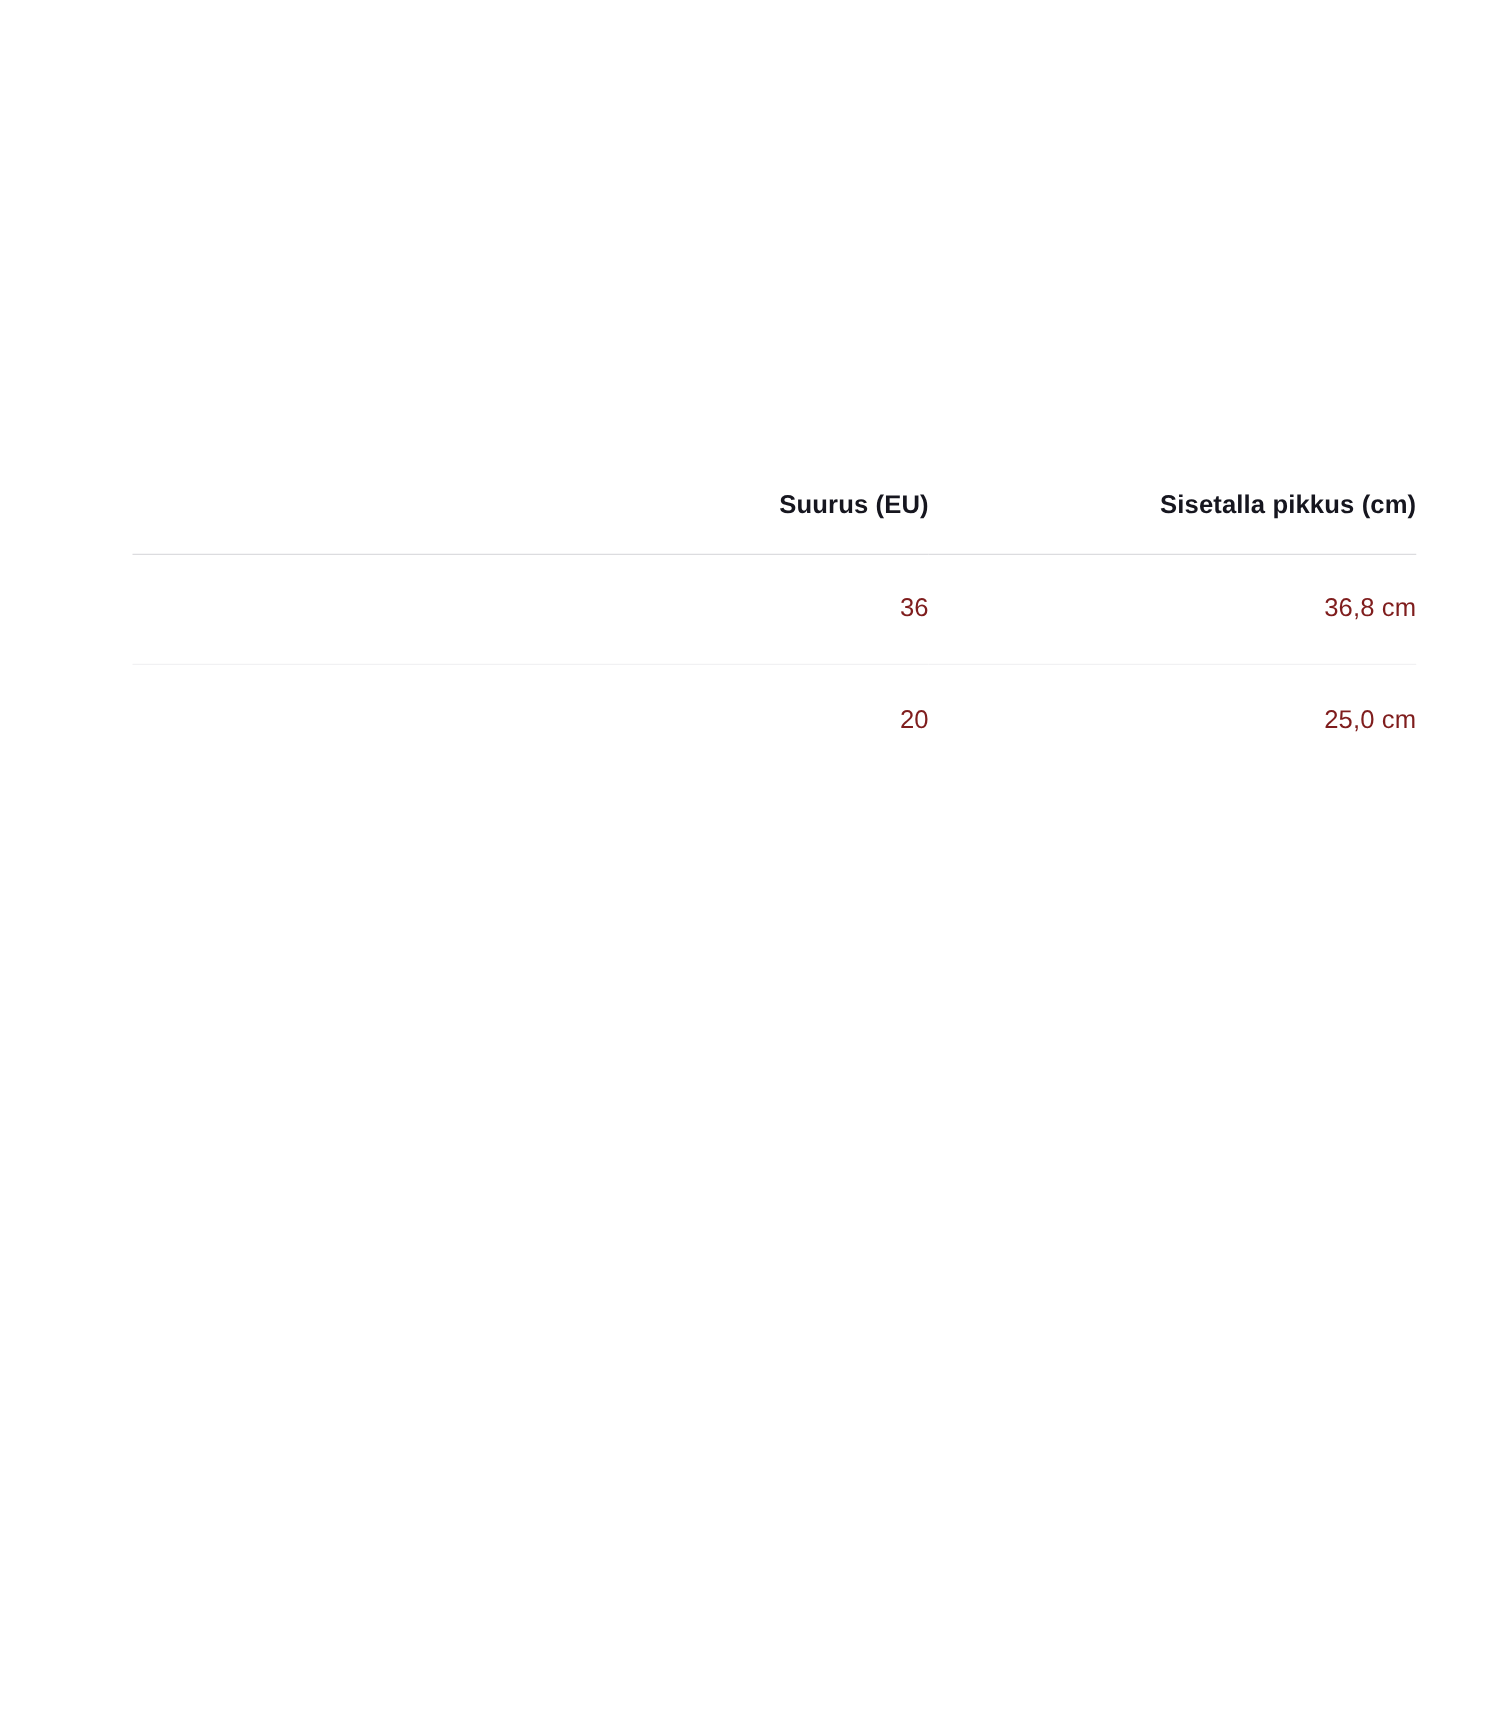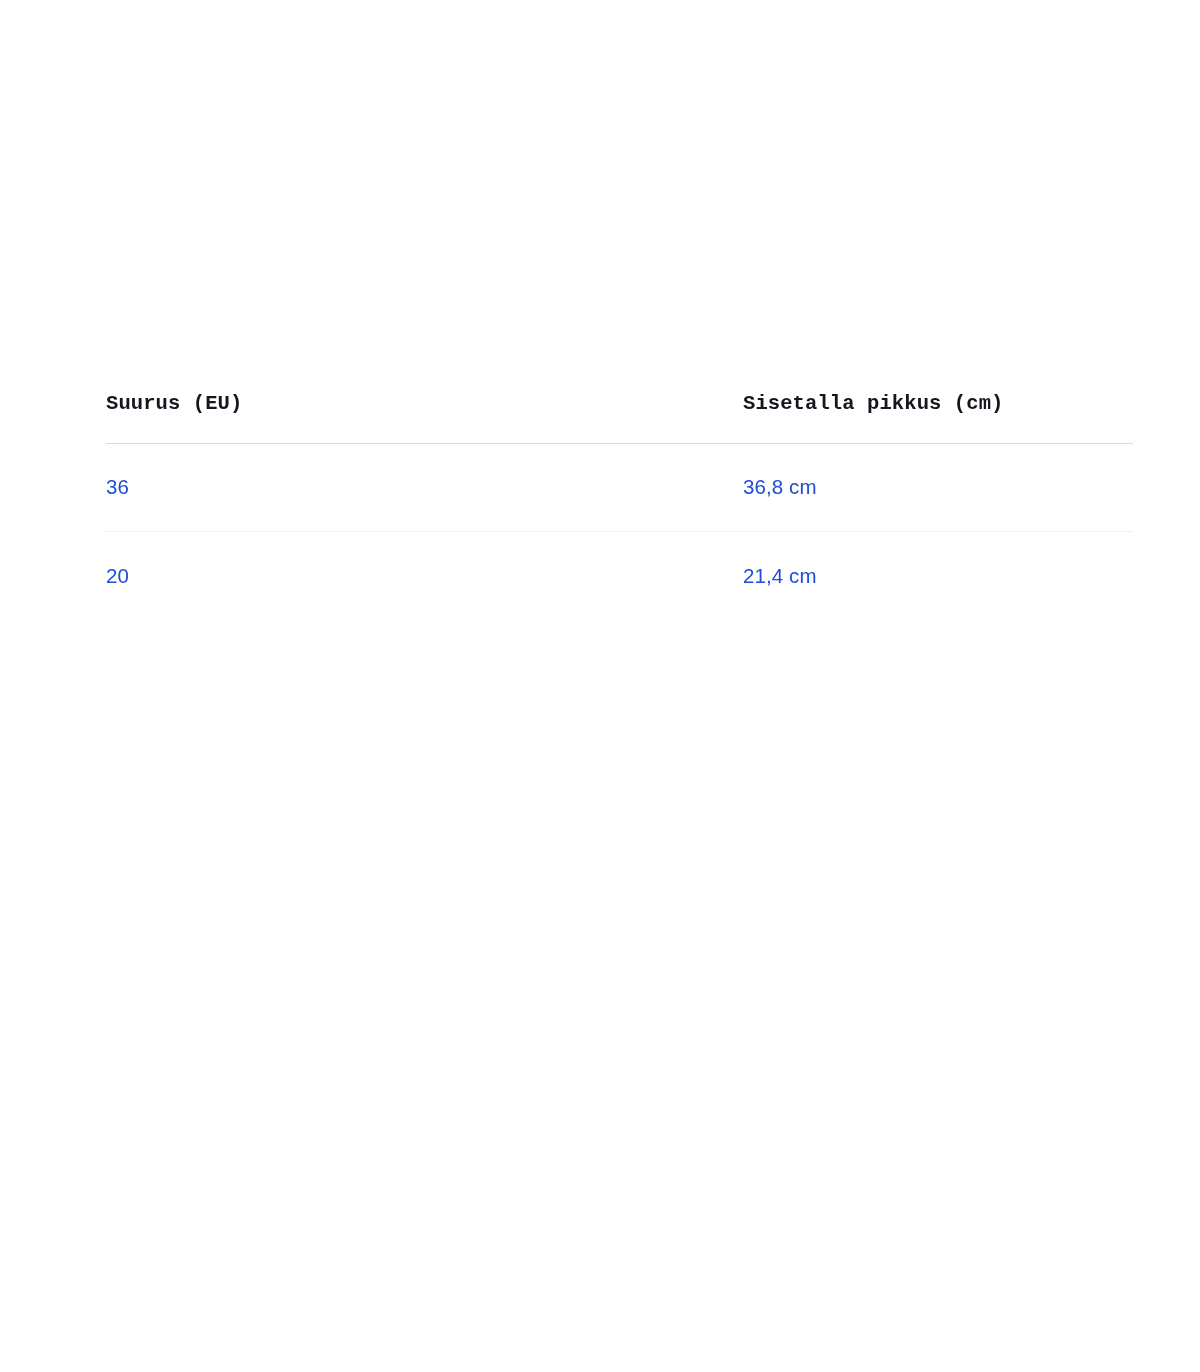--- a/index.html
+++ b/index.html
@@ -34,37 +34,36 @@
   table.size-table {
     width: 100%;
     border-collapse: collapse;
     table-layout: fixed;
   }
 
   table.size-table col.col-size   { width: 637px; }
   table.size-table col.col-length { width: 390px; }
 
   table.size-table thead th {
-    text-align: left;
+    text-align: right;
     font-size: 20.5px;
     font-weight: 700;
     color: #16161f;
     letter-spacing: 0.1px;
     padding: 0 0 26px 0;
     vertical-align: bottom;
     border-bottom: 1.4px solid #dcdcdf;
     line-height: 1.2;
-    font-family: Liberation Mono, monospace;
   }
 
   table.size-table tbody td {
-    text-align: left;
+    text-align: right;
     font-size: 20.5px;
     font-weight: 400;
-    color: #1d4ed8;
+    color: #7f1d1d;
     letter-spacing: 0.1px;
     height: 87.5px;
     padding: 0;
     vertical-align: middle;
     border-bottom: 1px solid #f1f1f3;
     line-height: 1.2;
   }
 
   table.size-table tbody tr:last-child td {
     border-bottom: none;
@@ -90,19 +89,19 @@
           <th class="cell-length">Sisetalla pikkus (cm)</th>
         </tr>
       </thead>
       <tbody>
         <tr>
           <td class="cell-size">36</td>
           <td class="cell-length">36,8 cm</td>
         </tr>
         <tr>
           <td class="cell-size">20</td>
-          <td class="cell-length">21,4 cm</td>
+          <td class="cell-length">25,0 cm</td>
         </tr>
       </tbody>
     </table>
   </div>
 
 </div>
 
 </body></html>

